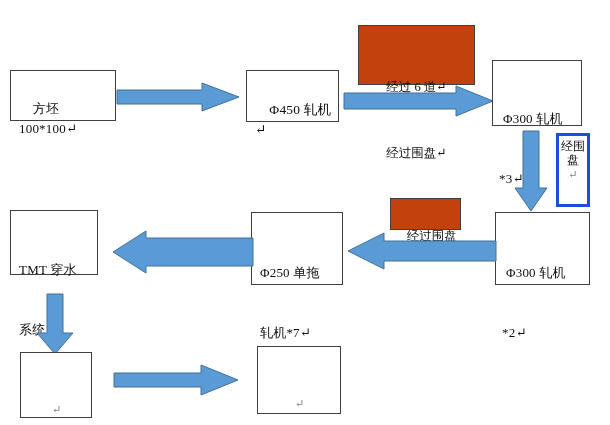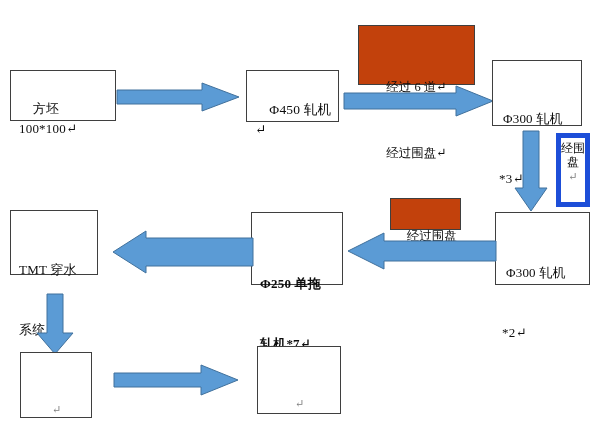--- a/index.html
+++ b/index.html
@@ -41,21 +41,21 @@
     color: #0d0d0d;
     font-size: 12.5px;
     line-height: 22px;
     text-align: center;
     white-space: pre-wrap;
   }
   
   .vert-box {
     position: absolute;
     box-sizing: border-box;
-    border: 5px solid #1d4ed8;
+    border: 3px solid #1d4ed8;
     background: #ffffff;
     color: #0d0d0d;
     font-size: 12px;
     line-height: 14px;
     text-align: center;
     padding-top: 3px;
     letter-spacing: 0;
     word-break: break-all;
   }
   .pilcrow {
@@ -125,21 +125,21 @@
   <div class="label-box" style="left:390px; top:198px; width:71px; height:32px; padding-top:4px;">
     <span>经过围盘↵</span>
   </div>
 
   <div class="arrow-left" style="left:347px; top:232px; width:150px; height:38px;">
     <svg width="150" height="38" viewBox="0 0 150 38">
       <polygon class="arrow-shape" points="1,19 37,1 37,9 149,9 149,29 37,29 37,37"></polygon>
     </svg>
   </div>
 
-  <div class="box" style="left:251px; top:212px; width:92px; height:73px; padding-top:21px; padding-left:8px;font-weight:bold;">
+  <div class="box" style="left:251px; top:212px; width:92px; height:73px; padding-top:10px; padding-left:8px;">
     <div>Φ250 单拖</div>
     <div>轧机*7↵</div>
   </div>
 
   <div class="arrow-left" style="left:112px; top:230px; width:142px; height:44px;">
     <svg width="142" height="44" viewBox="0 0 142 44">
       <polygon class="arrow-shape" points="1,22 34,1 34,8 141,8 141,36 34,36 34,43"></polygon>
     </svg>
   </div>
 

